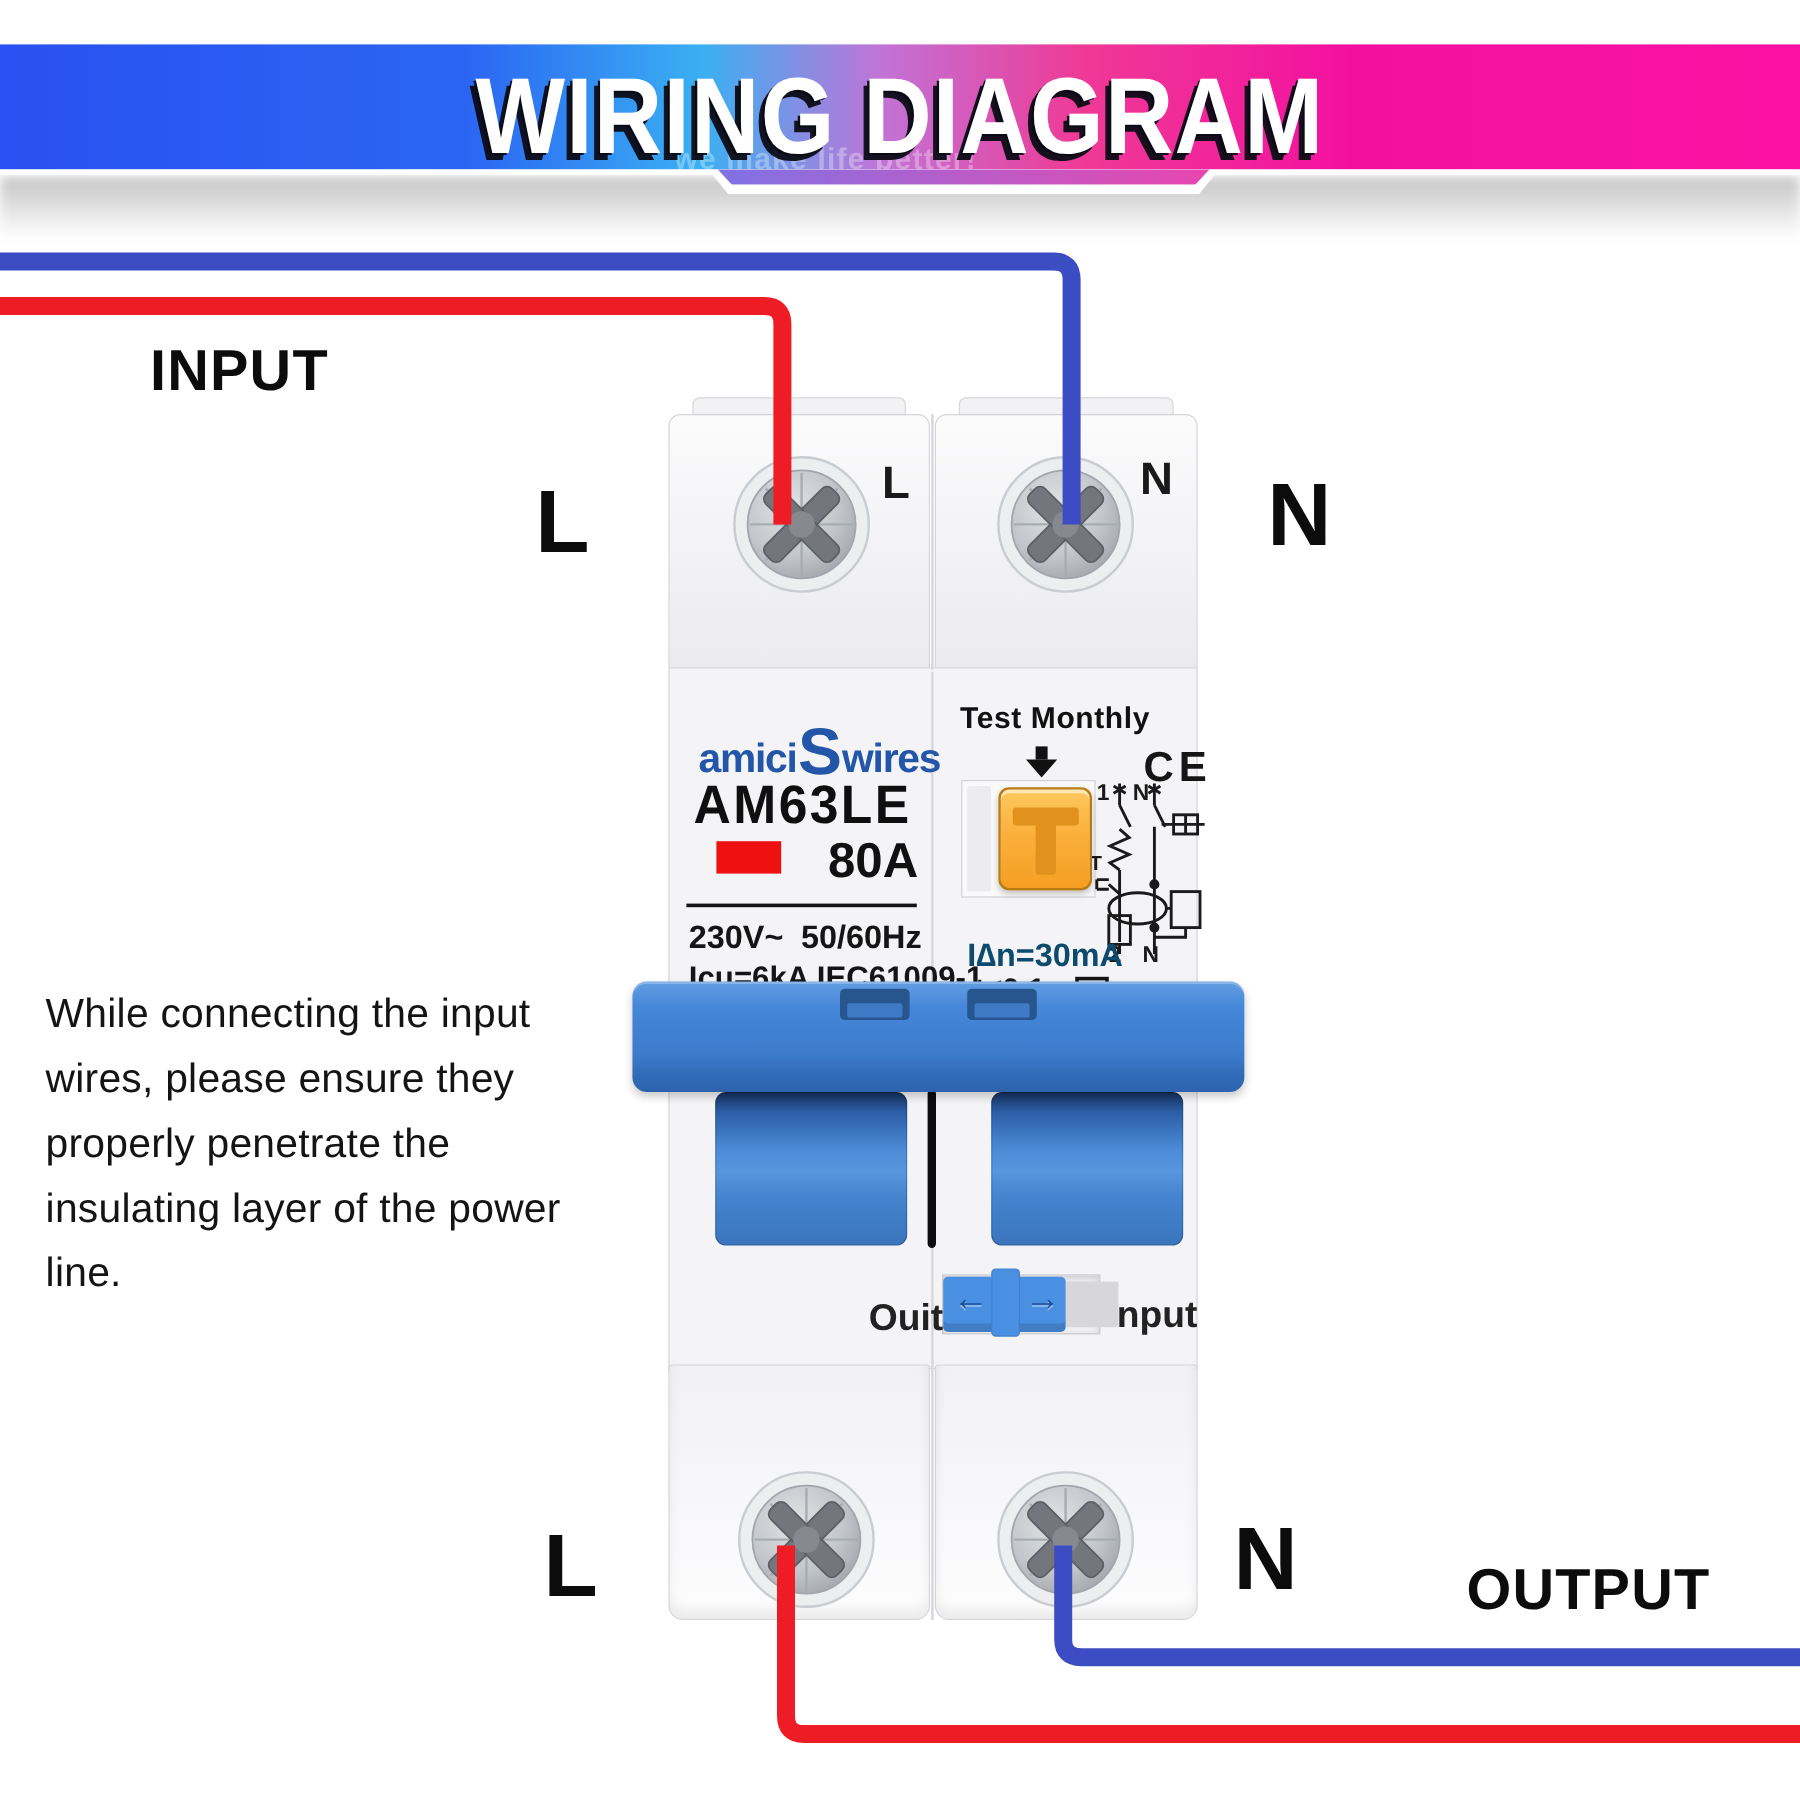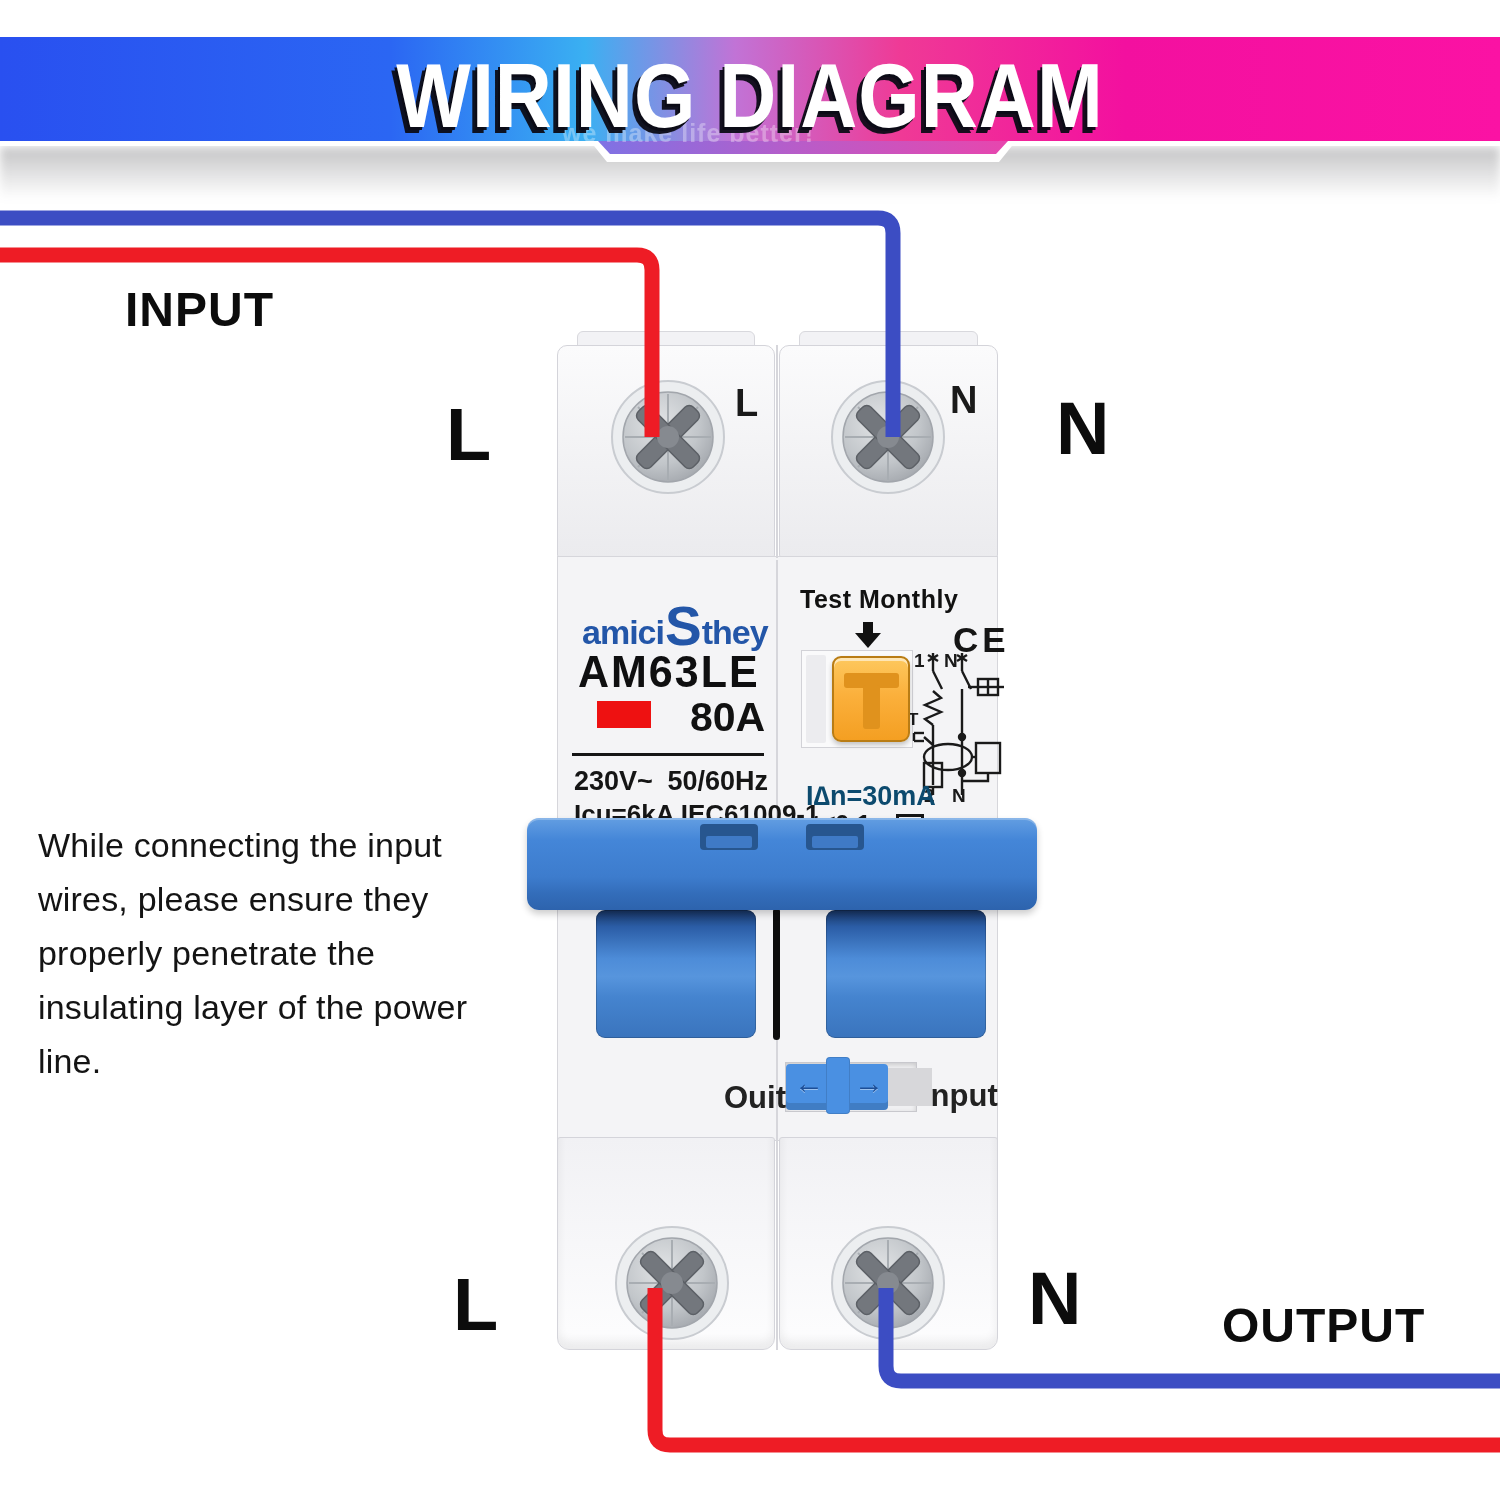--- a/index.html
+++ b/index.html
@@ -155,21 +155,21 @@
   <svg class="abs screw" style="left:602px;top:1213px" width="140" height="140" viewBox="0 0 140 140">
     <use href="#screwsym"></use>
     </svg>
   <svg class="abs screw" style="left:818px;top:1213px" width="140" height="140" viewBox="0 0 140 140">
     <use href="#screwsym"></use>
     </svg>
 
   <div class="abs logo-row">
     <span class="logo-a">amici</span>
       <span class="logo-s">S</span>
-      <span class="logo-m">they</span>
+      <span class="logo-m">wires</span>
   </div>
   <div class="abs model">AM63LE</div>
   <div class="abs indicator"></div>
   <div class="abs rating">80A</div>
   <div class="abs spec-hr"></div>
   <div class="abs spec-row">
     <span>230V~</span>
     <span>50/60Hz</span>
   </div>
   <div class="abs spec2">Icu=6kA IEC61009-1</div>

